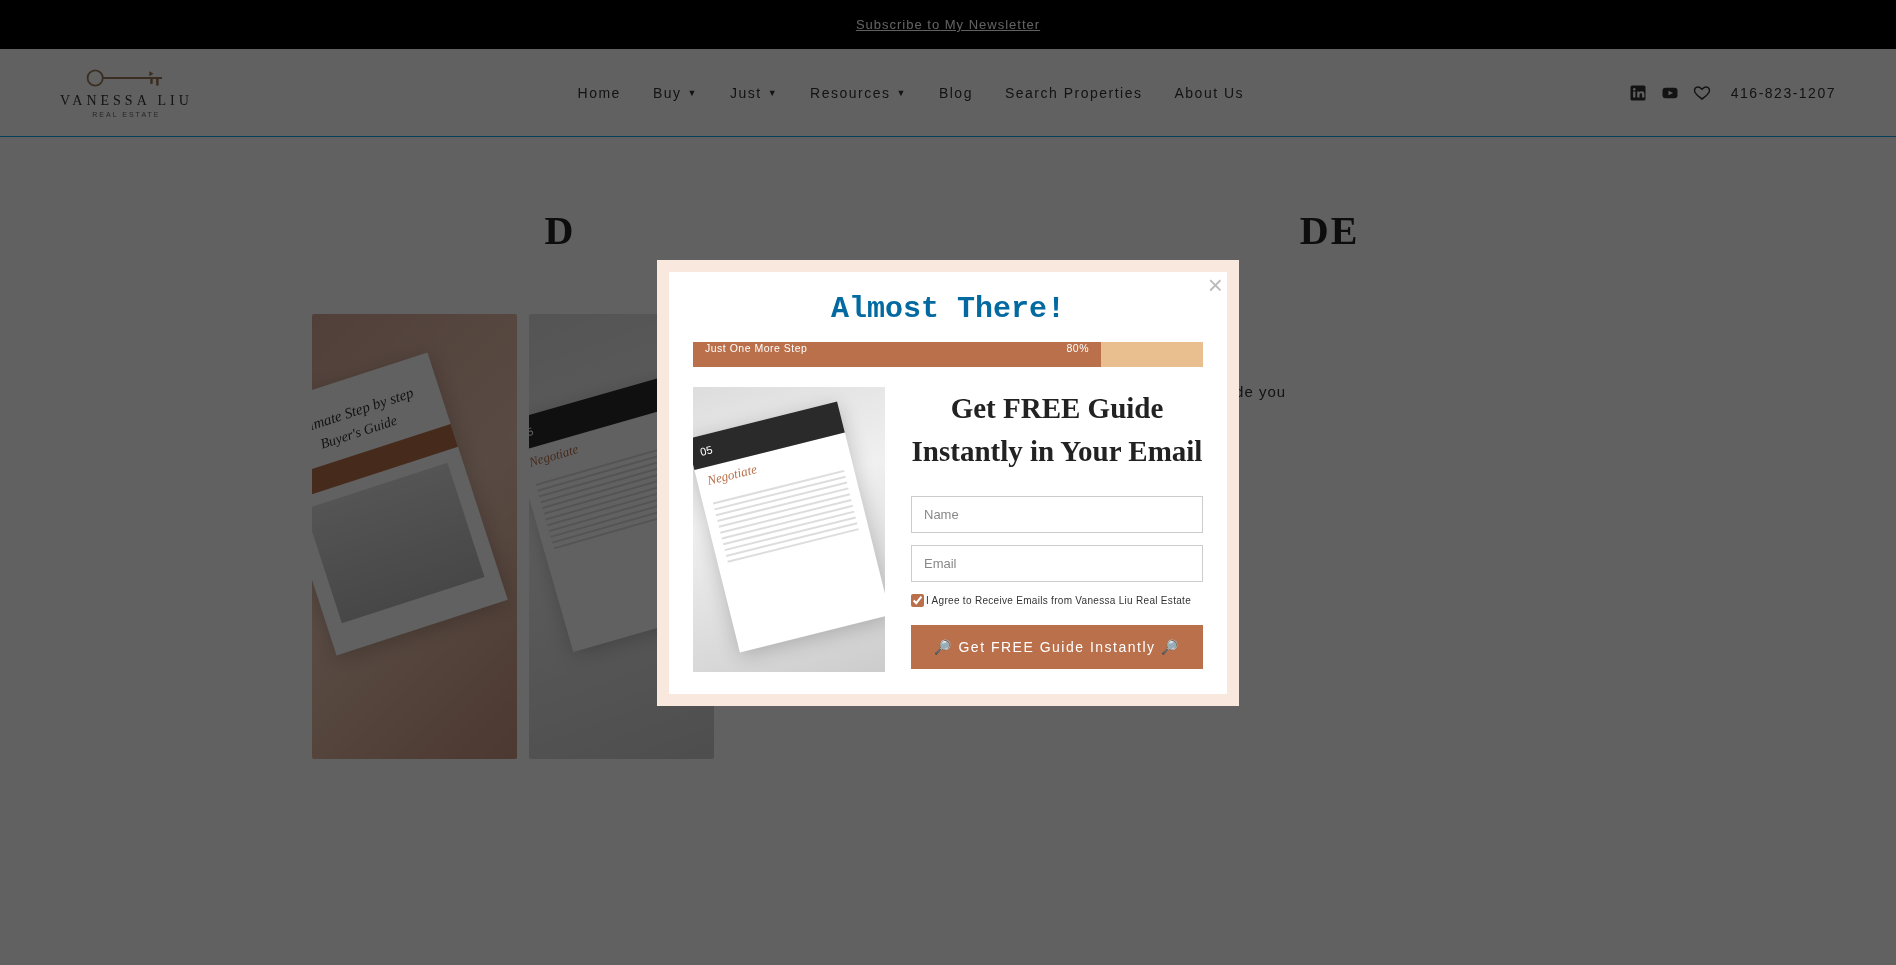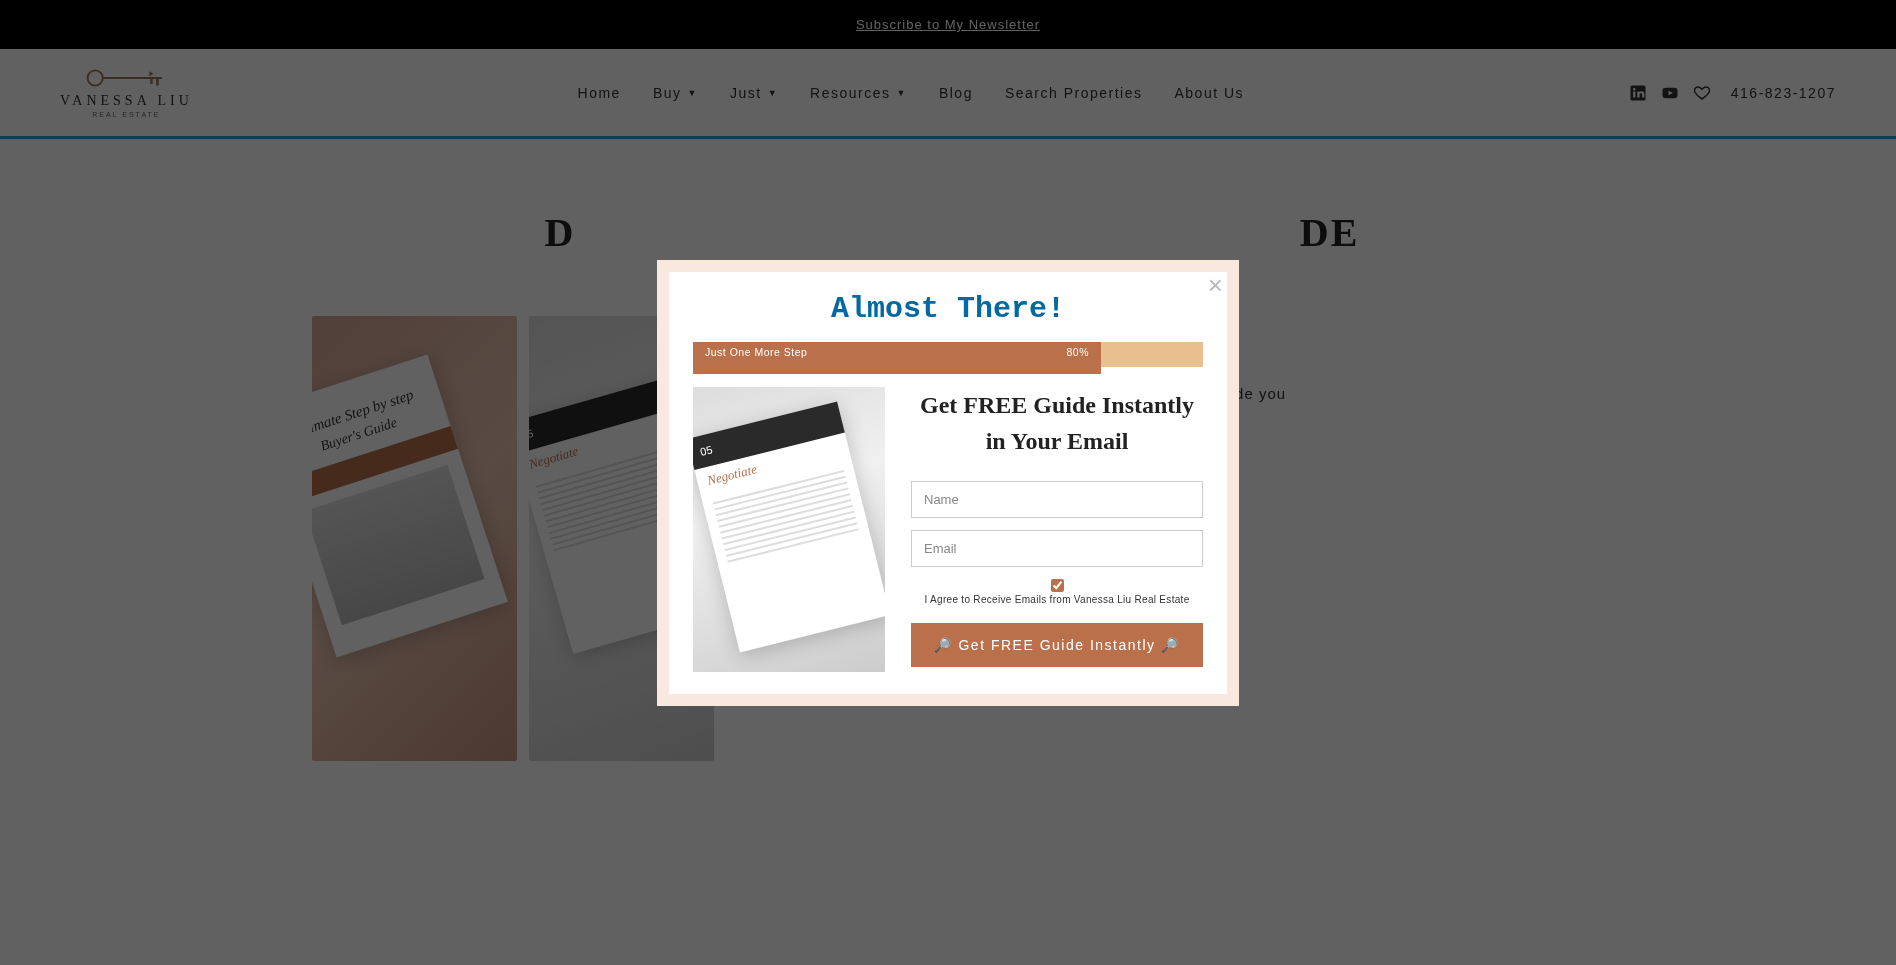--- a/index.html
+++ b/index.html
@@ -1,21 +1,21 @@
 <!DOCTYPE html>
 <html><head>
 <meta charset="utf-8">
 <style>
 * { margin: 0; padding: 0; box-sizing: border-box; }
 body { font-family: Arial, sans-serif; background: #fff; overflow-x: hidden; }
 
 .top-bar { background: #000; color: #fff; text-align: center; padding: 17px 0; font-size: 13px; letter-spacing: 1px; }
 .top-bar a { color: #fff; text-decoration: underline; }
 
-.header { display: flex; align-items: center; justify-content: space-between; padding: 18px 60px; background: #fff; border-bottom: 3px solid #0ea5e9; }
+.header { display: flex; align-items: center; justify-content: space-between; padding: 18px 60px; background: #fff; border-bottom: 1px solid #0ea5e9; }
 .logo { display: flex; flex-direction: column; align-items: center; }
 .logo-key { width: 85px; height: 22px; }
 .logo-text { font-family: 'Times New Roman', serif; letter-spacing: 4px; font-size: 14px; color: #333; margin-top: 4px; }
 .logo-sub { font-size: 7px; letter-spacing: 2px; color: #666; margin-top: 2px; }
 
 .nav { display: flex; gap: 32px; }
 .nav-item { color: #333; font-size: 14px; letter-spacing: 1.5px; cursor: pointer; display: flex; align-items: center; gap: 6px; }
 .chevron { font-size: 9px; }
 
 .header-right { display: flex; align-items: center; gap: 20px; }
@@ -51,30 +51,30 @@
 .check { width: 17px; height: 17px; background: #b9704b; border-radius: 50%; display: inline-flex; align-items: center; justify-content: center; color: #fff; font-size: 10px; flex-shrink: 0; }
 .cta-btn { background: #2a2a2a; color: #fff; border: none; padding: 14px 26px; font-size: 14px; letter-spacing: 1.5px; cursor: pointer; }
 
 
 .overlay { position: fixed; inset: 0; background: rgba(0,0,0,0.62); display: flex; align-items: center; justify-content: center; }
 .modal { background: #f8e8de; width: 582px; padding: 12px; position: relative; }
 .modal-inner { background: #fff; padding: 20px 24px 0; }
 .modal-close { position: absolute; top: 12px; right: 16px; color: #bbb; font-size: 26px; cursor: pointer; font-weight: 300; line-height: 1; }
 .modal-title { font-family: Liberation Mono, monospace; font-size: 30px; text-align: center; margin-bottom: 16px; color: #0369a1; }
 .progress-row { display: flex; height: 25px; margin-bottom: 20px; font-size: 10.5px; letter-spacing: 0.5px; }
-.progress-fill { background: #b9704b; color: #fff; display: flex; align-items: flex-end; justify-content: space-between; padding: 16px 12px; width: 80%; }
+.progress-fill { background: #b9704b; color: #fff; display: flex; align-items: flex-start; justify-content: space-between; padding: 0 12px; width: 80%; }
 .progress-rest { background: #e9bf8f; width: 20%; }
 .modal-body { display: flex; gap: 26px; padding-bottom: 22px; }
 .modal-img { width: 192px; height: 285px; background: linear-gradient(160deg, #ddd 0%, #f0f0f0 40%, #ccc 100%); position: relative; overflow: hidden; flex-shrink: 0; }
 .modal-img .book-page { width: 155px; height: 220px; top: 30px; left: 18px; transform: rotate(-14deg); }
 .modal-form-col { flex: 1; }
-.modal-heading { font-family: 'Times New Roman', serif; font-size: 24px; text-align: center; line-height: 1.5; margin-bottom: 22px; color: #222; }
+.modal-heading { font-family: 'Times New Roman', serif; font-size: 29px; text-align: center; line-height: 1.5; margin-bottom: 22px; color: #222; }
 .modal-input { width: 100%; padding: 10px 12px; border: 1px solid #ccc; margin-bottom: 12px; font-size: 13px; color: #555; }
 .modal-input::placeholder { color: #888; }
-.agree-row { display: flex; align-items: center; gap: 2px; font-size: 10px; color: #333; margin-bottom: 18px; letter-spacing: 0.3px; flex-direction: column; }
+.agree-row { display: flex; align-items: center; gap: 2px; font-size: 10px; color: #333; margin-bottom: 18px; letter-spacing: 0.3px; }
 .agree-row input { accent-color: #b9704b; }
 .modal-submit { width: 100%; background: #b9704b; color: #fff; border: none; padding: 14px 16px; font-size: 14px; letter-spacing: 1.5px; cursor: pointer; }
 </style>
 </head>
 <body>
 
 <div class="top-bar">
   <a href="#">Subscribe to My Newsletter</a>
 </div>
 

